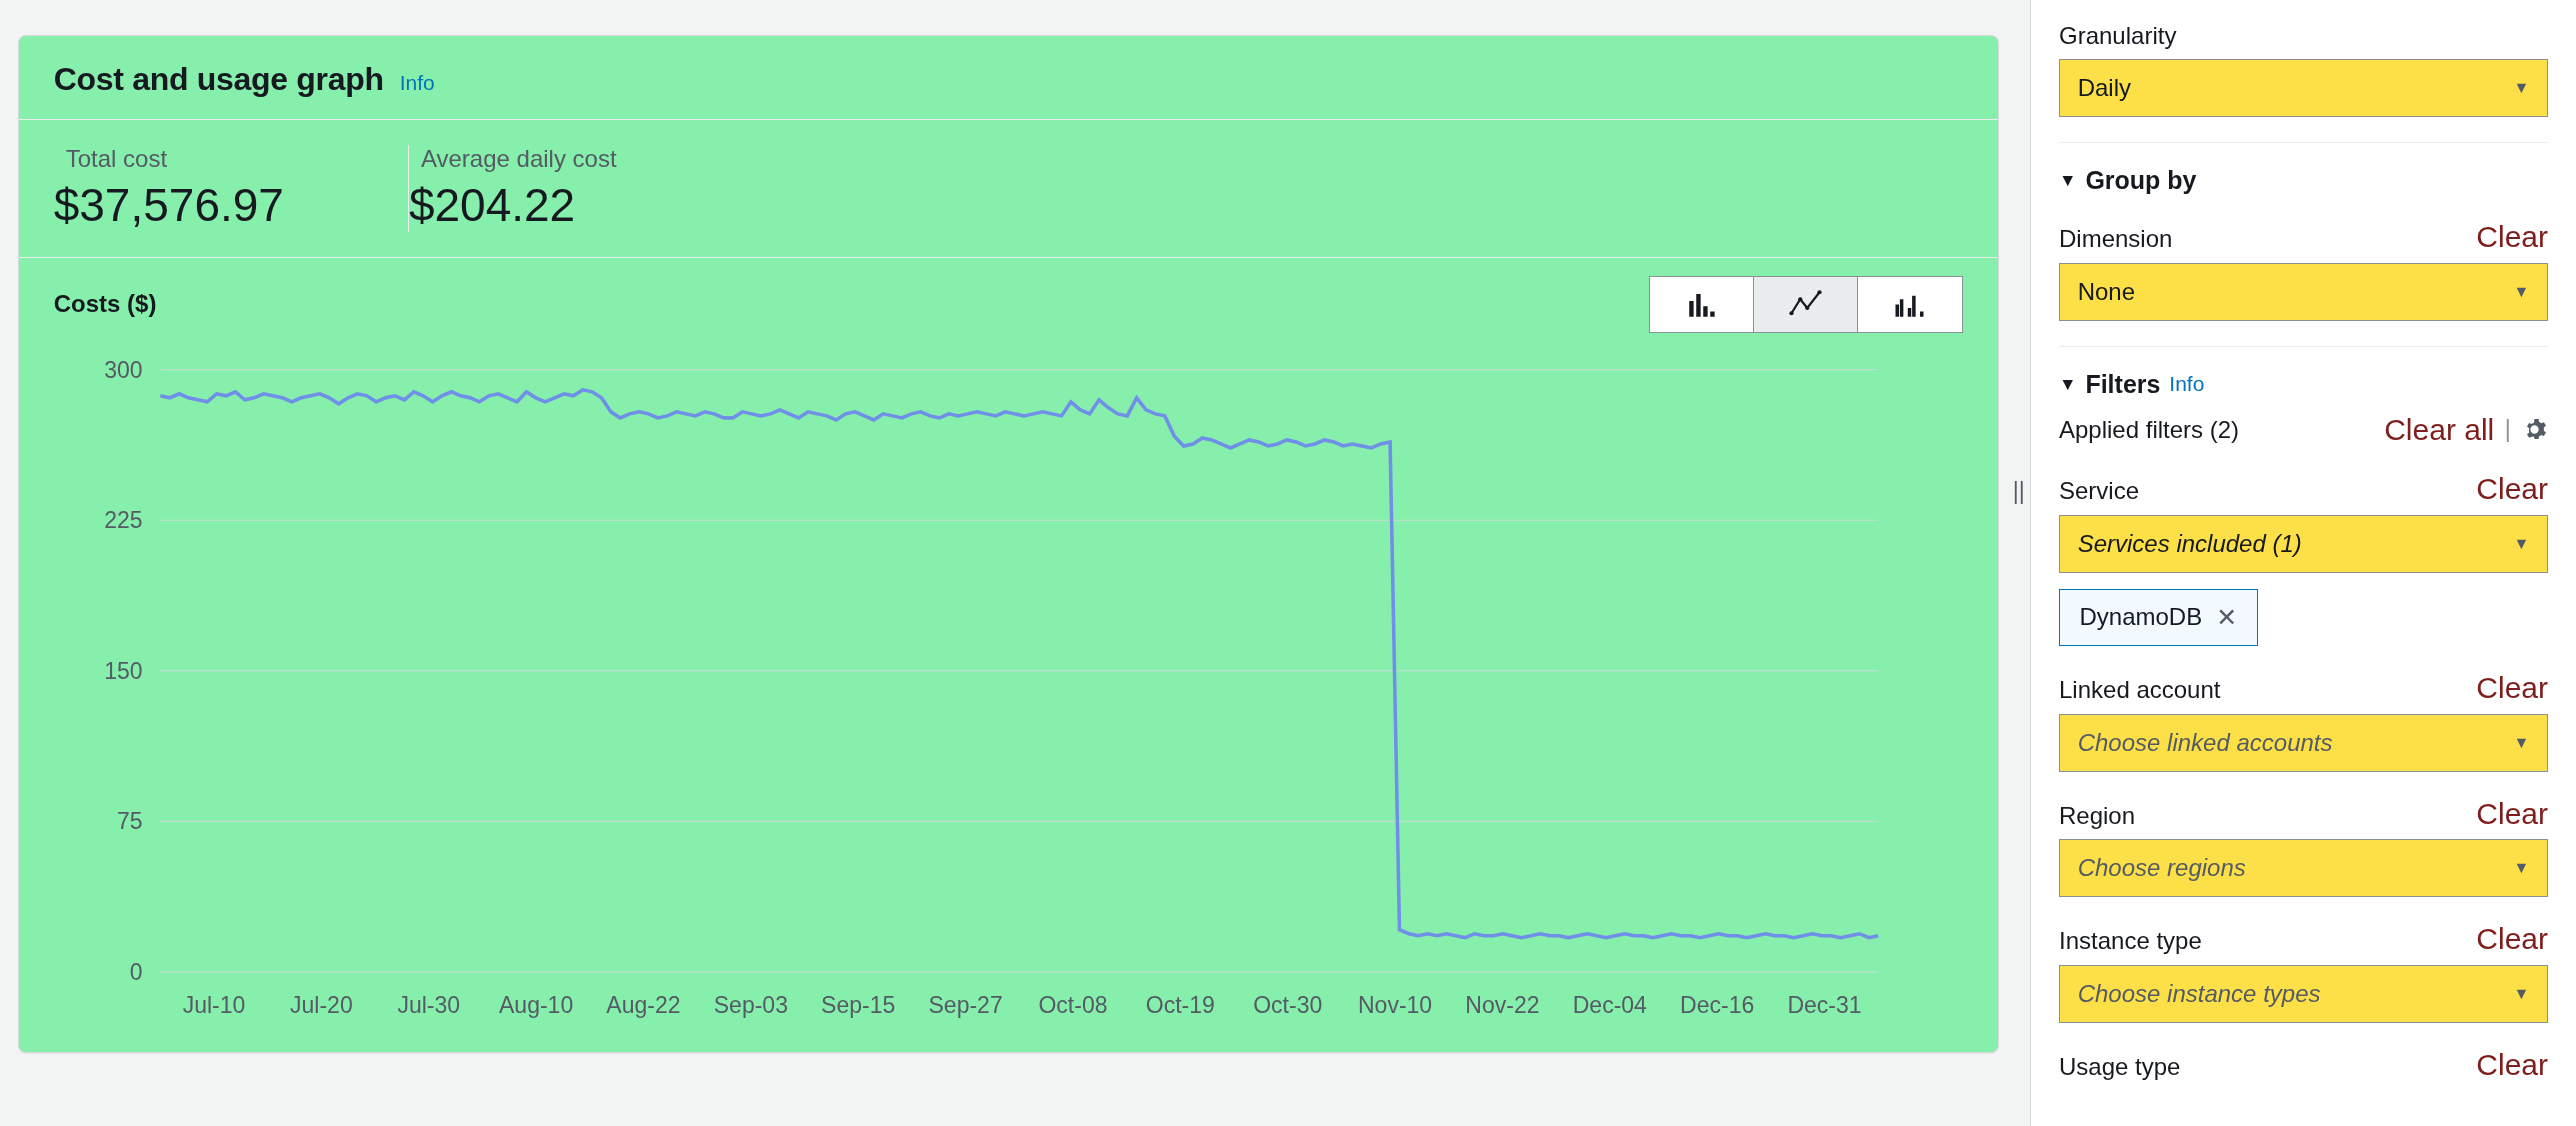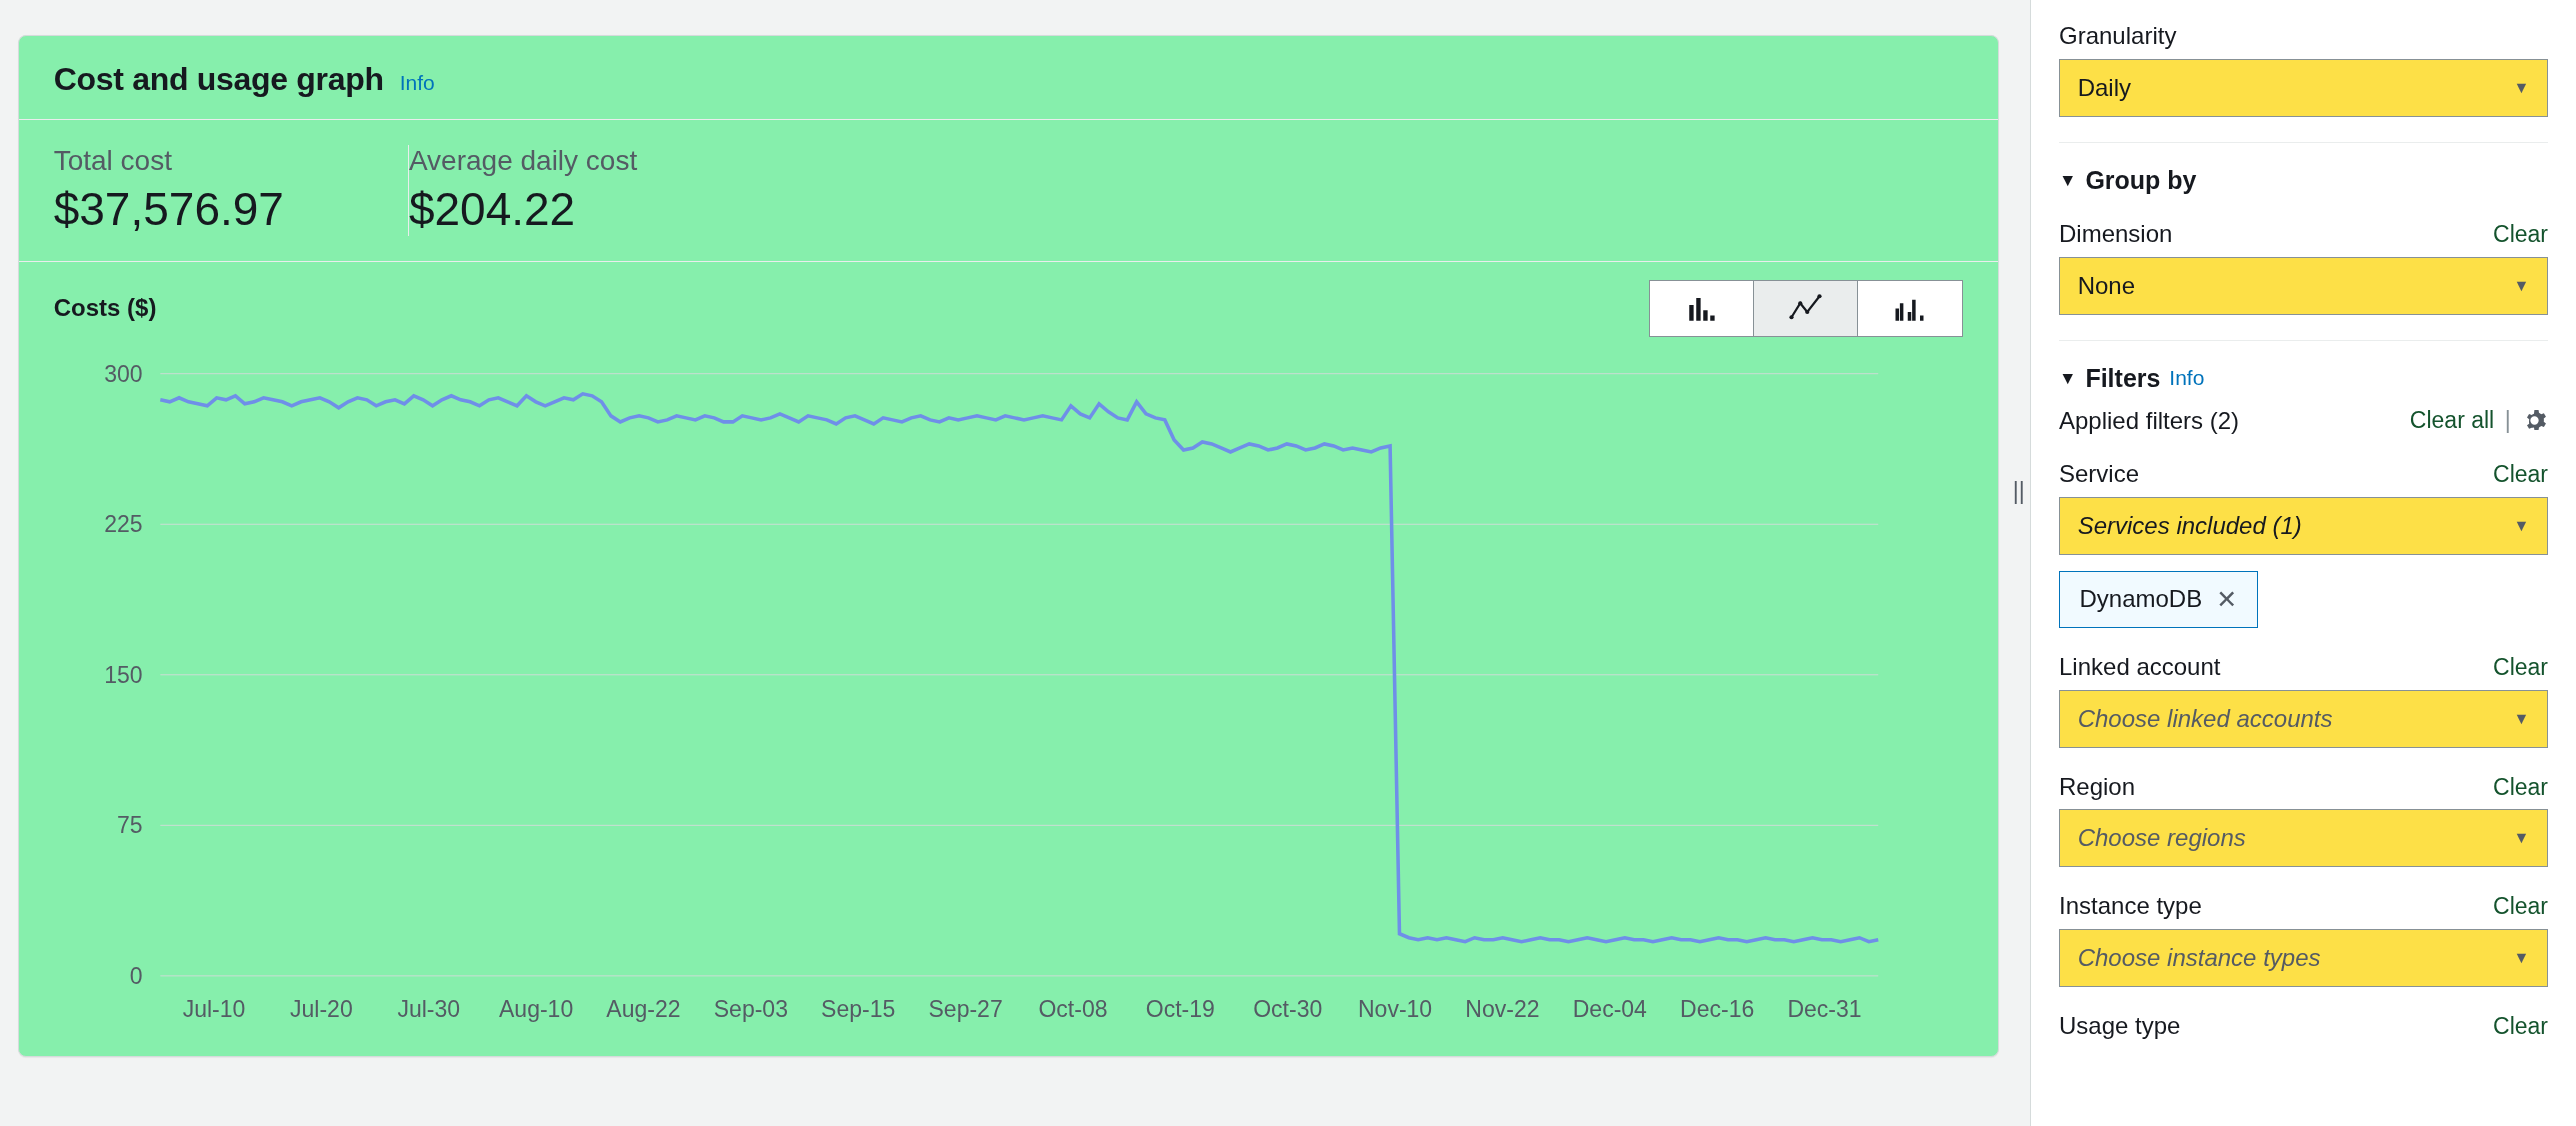--- a/index.html
+++ b/index.html
@@ -42,21 +42,21 @@
     font-weight: 400;
     margin-left: 16px;
   }
   .metrics {
     display: flex;
     padding: 25px 35px;
     border-bottom: 0.9px solid #eaeded;
   }
   .metric { padding-right: 124px; }
   .metric + .metric { border-left: 0.9px solid #eaeded; }
-  .metric-label { font-size: 28px; color: #545b64; margin-bottom: 5.3px; }
+  .metric-label { font-size: 24px; color: #545b64; margin-bottom: 5.3px; margin-left: 12px; }
   .metric-value { font-size: 46px; font-weight: 400; }
 
   .chart-block { padding: 17.7px 35px 26.6px 35px; }
   .chart-hdr {
     display: flex;
     justify-content: space-between;
     align-items: center;
     margin-bottom: 19.5px;
   }
   .chart-hdr .axis-title { font-size: 24px; font-weight: 700; }
@@ -112,21 +112,21 @@
   .sec-title .info { font-size: 21px; font-weight: 400; color: #0073bb; }
   .sec-title .caret { font-size: 17.7px; }
   .field-row {
     display: flex;
     justify-content: space-between;
     align-items: baseline;
     margin-top: 25px;
     margin-bottom: 8.9px;
   }
   .field-label { font-size: 24px; color: #16191f; }
-  .link { color: #14532d; font-size: 23px; cursor: pointer; text-align: right; }
+  .link { color: #7f1d1d; font-size: 30px; cursor: pointer; text-align: right; }
   .row-applied {
     display: flex;
     justify-content: space-between;
     align-items: center;
     margin: 14px 0 5.3px 0;
   }
   .applied-lbl { font-size: 24px; }
   .clear-cluster { display:flex; align-items:center; gap: 10.6px; color:#0073bb; font-size:23px; }
   .gear { width: 26.6px; height:26.6px; display:inline-flex; align-items:center; justify-content:center; }
   .gear svg { width: 25px; height:25px; fill:#545b64; }

